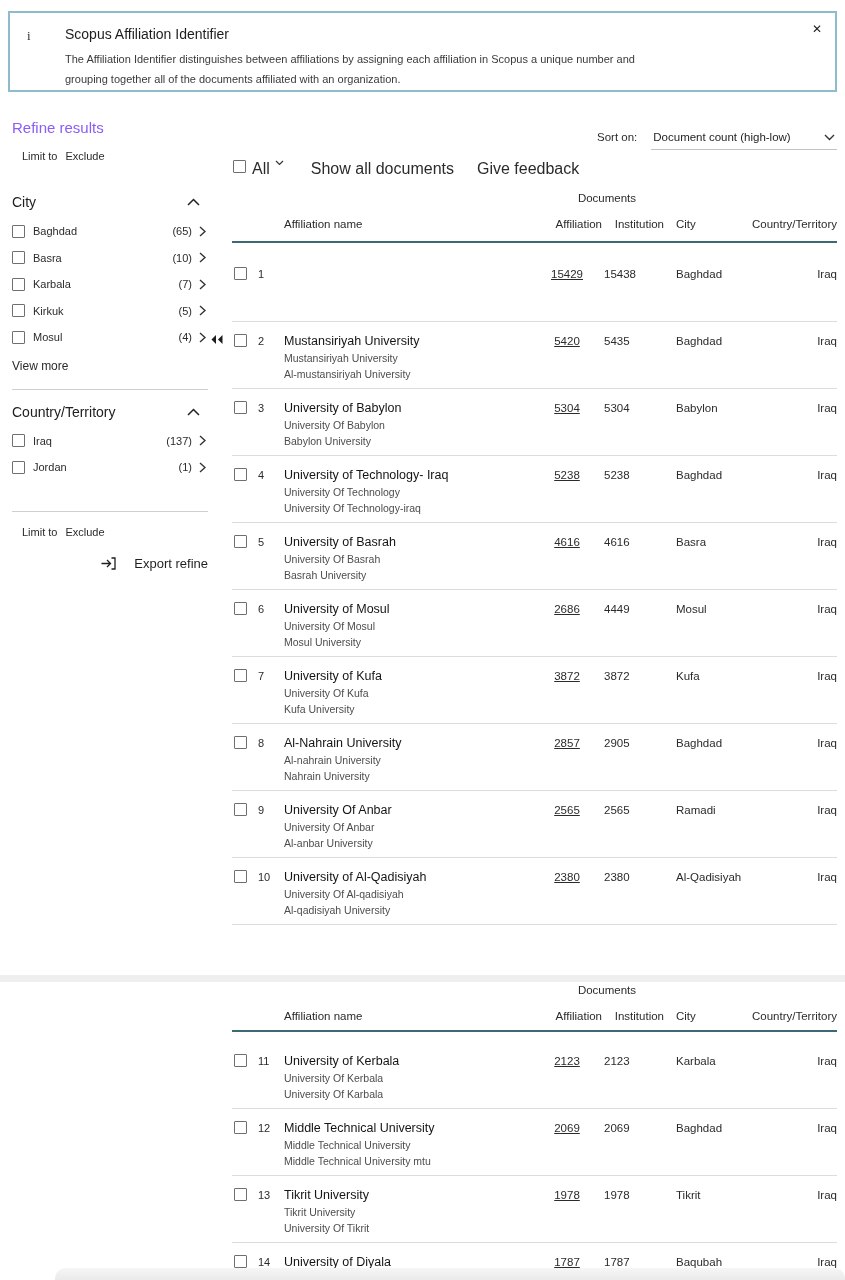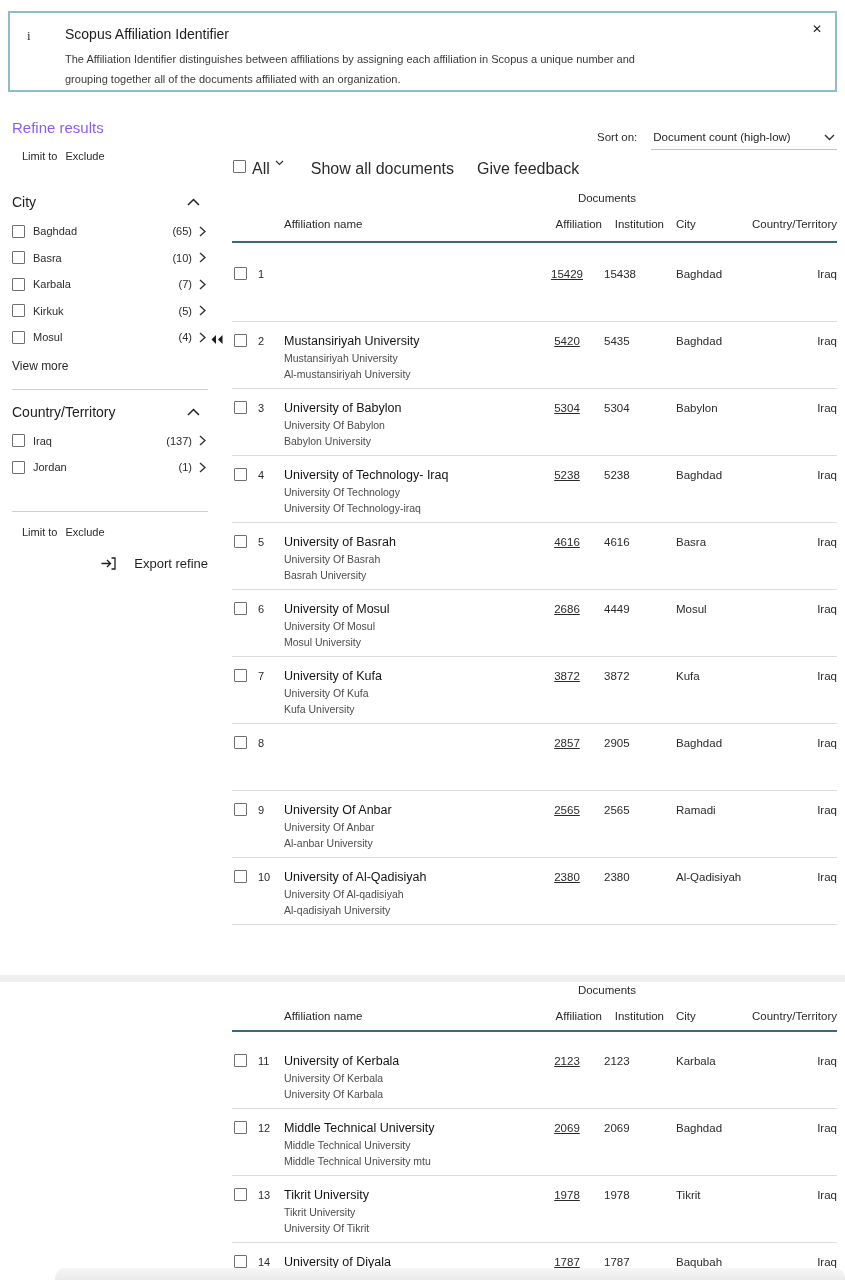--- a/index.html
+++ b/index.html
@@ -352,20 +352,25 @@
         </div>
         <span class="r-aff">3872</span>
         <span class="r-inst">3872</span>
         <span class="r-city">Kufa</span>
         <span class="r-ctry">Iraq</span>
       </div>
 
       <div class="row">
         <span class="cbx"></span>
         <span class="r-num">8</span>
+        <div class="r-names">
+          <div class="r-name">Al-Nahrain University</div>
+          <div class="r-alt">Al-nahrain University</div>
+          <div class="r-alt">Nahrain University</div>
+        </div>
         <span class="r-aff">2857</span>
         <span class="r-inst">2905</span>
         <span class="r-city">Baghdad</span>
         <span class="r-ctry">Iraq</span>
       </div>
 
       <div class="row">
         <span class="cbx"></span>
         <span class="r-num">9</span>
         <div class="r-names">

